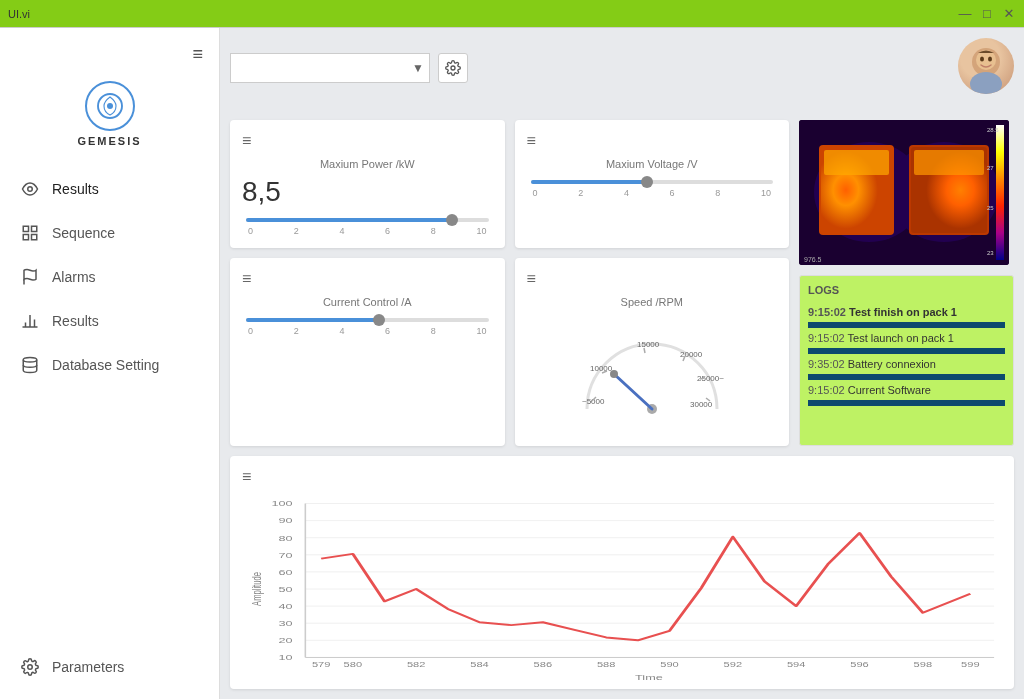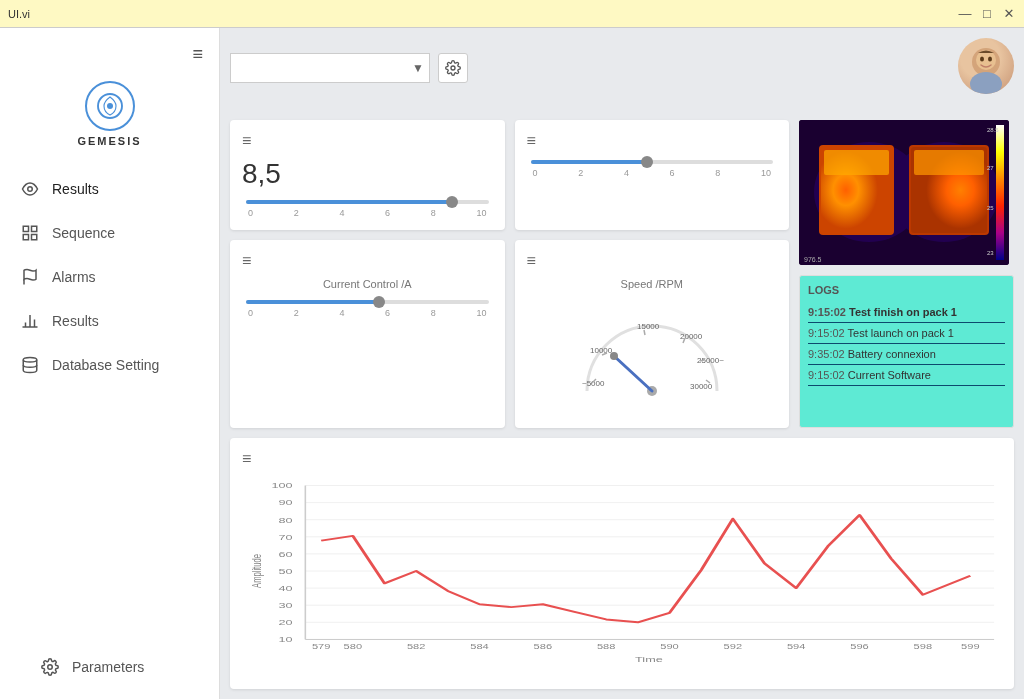--- a/index.html
+++ b/index.html
@@ -1,50 +1,50 @@
 <!DOCTYPE html>
 <html><head>
   <meta charset="utf-8">
   <style>
     * { box-sizing: border-box; margin: 0; padding: 0; }
     body { font-family: 'Segoe UI', Arial, sans-serif; background: #f0f0f0; font-size: 12px; overflow: hidden; width: 1024px; height: 699px; }
     
     
-    .titlebar { background: #fef9c3; height: 28px; display: flex; align-items: center; justify-content: space-between; padding: 0 8px; border-bottom: 1px solid #ccc; }
+    .titlebar { background: #84cc16; height: 28px; display: flex; align-items: center; justify-content: space-between; padding: 0 8px; border-bottom: 1px solid #ccc; }
     .titlebar-title { font-size: 11px; color: #333; }
     .titlebar-controls { display: flex; gap: 8px; }
     .titlebar-btn { width: 14px; height: 14px; border: none; background: none; cursor: pointer; font-size: 13px; color: #555; display: flex; align-items: center; justify-content: center; }
 
     
     .app { display: flex; height: calc(699px - 28px); }
 
     
     .sidebar { width: 220px; background: #fff; border-right: 1px solid #ddd; display: flex; flex-direction: column; padding: 10px 0; }
     .sidebar-logo { display: flex; flex-direction: column; align-items: center; padding: 10px 0 20px 0; }
     .sidebar-logo-icon { width: 50px; height: 50px; border-radius: 50%; border: 2px solid #4a90d9; display: flex; align-items: center; justify-content: center; margin-bottom: 4px; }
     .sidebar-logo-icon svg { width: 30px; height: 30px; }
     .sidebar-logo-text { font-size: 11px; font-weight: bold; letter-spacing: 2px; color: #333; }
     .sidebar-menu-toggle { padding: 6px 16px; cursor: pointer; font-size: 18px; color: #555; align-self: flex-end; }
     .sidebar-item { display: flex; align-items: center; gap: 12px; padding: 12px 20px; cursor: pointer; color: #555; transition: background 0.2s; }
     .sidebar-item.active { color: #222; }
     .sidebar-item-icon { width: 20px; height: 20px; display: flex; align-items: center; justify-content: center; }
     .sidebar-item-label { font-size: 14px; }
-    .sidebar-bottom { margin-top: auto; margin-left: 20px; }
+    .sidebar-bottom { margin-top: auto; }
 
     
     .topbar { display: flex; align-items: center; gap: 8px; margin-bottom: 12px; }
     .topbar-select-wrap { position: relative; flex: 1; max-width: 200px; }
     .topbar-select { width: 100%; height: 30px; border: 1px solid #ccc; background: #fff; padding: 0 24px 0 8px; appearance: none; font-size: 12px; }
     .topbar-select-arrow { position: absolute; right: 6px; top: 50%; transform: translateY(-50%); pointer-events: none; color: #666; }
     .topbar-gear { width: 30px; height: 30px; border: 1px solid #ccc; background: #fff; display: flex; align-items: center; justify-content: center; cursor: pointer; border-radius: 3px; }
     .avatar { width: 56px; height: 56px; border-radius: 50%; background: #c8a080; overflow: hidden; align-self: flex-end; margin-bottom: 4px; }
     .thermal-image { width: 210px; height: 145px; background: #1a0a2e; border-radius: 3px; overflow: hidden; position: relative; }
-    .logs-panel { background: #5eead4; border: 1px solid #ddd; border-radius: 3px; flex: 1; padding: 8px; }
+    .logs-panel { background: #bef264; border: 1px solid #ddd; border-radius: 3px; flex: 1; padding: 8px; }
     .logs-title { font-size: 11px; color: #555; margin-bottom: 6px; font-weight: bold; }
-    .log-entry { padding: 4px 0; border-bottom: 1px solid #0c4a6e; font-size: 11px; color: #333; }
+    .log-entry { padding: 4px 0; border-bottom: 6px solid #0c4a6e; font-size: 11px; color: #333; }
     .log-entry.bold { font-weight: bold; }
     .log-entry span.time { color: #555; }
     .card { background: #fff; border-radius: 4px; padding: 12px; box-shadow: 0 1px 3px rgba(0,0,0,0.1); }
     .card-menu { color: #666; font-size: 16px; margin-bottom: 8px; cursor: pointer; }
     .card-label { font-size: 11px; color: #777; text-align: center; margin-bottom: 6px; }
     .card-value { font-size: 28px; text-align: left; color: #333; margin-bottom: 8px; font-weight: 300; }
     .slider-wrap { padding: 0 4px; }
     .slider-track { position: relative; height: 4px; background: #ddd; border-radius: 2px; margin: 10px 0 4px 0; }
     .slider-fill { height: 100%; background: #4a90d9; border-radius: 2px; }
     .slider-thumb { position: absolute; top: 50%; transform: translate(-50%, -50%); width: 12px; height: 12px; background: #888; border-radius: 50%; }
@@ -178,39 +178,41 @@
         </div>
       </div>
     </div>
 
     <div style="display:flex; gap:10px; flex:0 0 auto;">
 
       <div style="display:grid; grid-template-columns:1fr 1fr; gap:10px; flex:1;">
 
         <div class="card">
           <div class="card-menu">≡</div>
+          <div class="card-label">Maxium Power /kW</div>
           <div class="card-value">8,5</div>
           <div class="slider-wrap">
             <div class="slider-track">
               <div class="slider-fill" style="width:85%"></div>
               <div class="slider-thumb" style="left:85%"></div>
             </div>
             <div class="slider-ticks">
               <span>0</span>
                 <span>2</span>
                 <span>4</span>
                 <span>6</span>
                 <span>8</span>
                 <span>10</span>
             </div>
           </div>
         </div>
 
         <div class="card">
           <div class="card-menu">≡</div>
+          <div class="card-label">Maxium Voltage /V</div>
           <div class="slider-wrap">
             <div class="slider-track">
               <div class="slider-fill" style="width:48%"></div>
               <div class="slider-thumb" style="left:48%"></div>
             </div>
             <div class="slider-ticks">
               <span>0</span>
                 <span>2</span>
                 <span>4</span>
                 <span>6</span>

